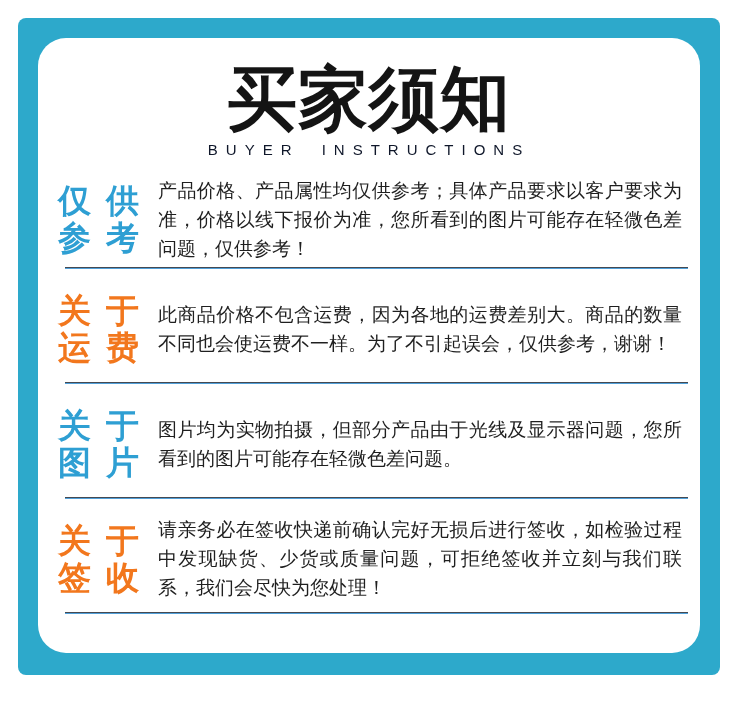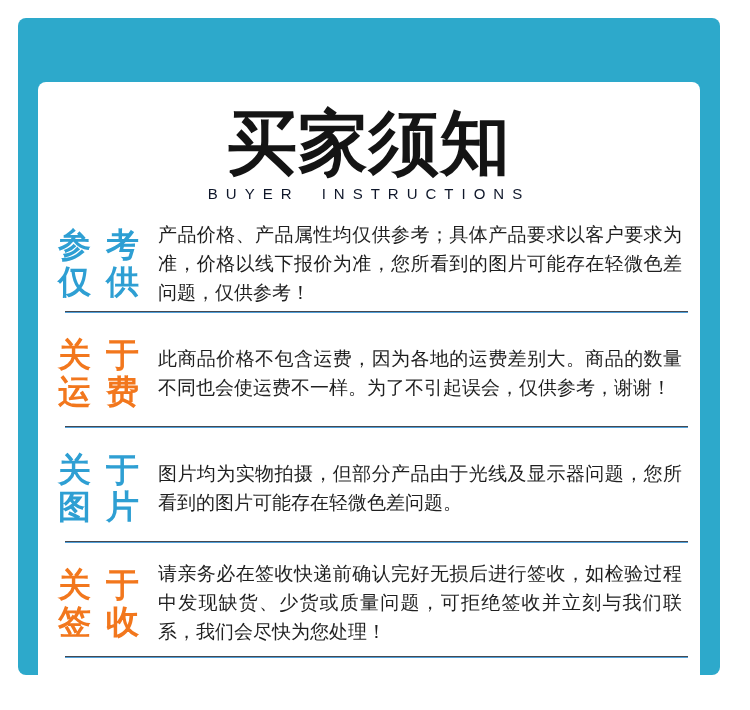--- a/index.html
+++ b/index.html
@@ -4,21 +4,21 @@
 <style>
   * { margin:0; padding:0; box-sizing:border-box; }
   html,body { width:750px; height:710px; background:#ffffff;
     font-family:"Liberation Sans","DejaVu Sans",sans-serif; }
   .stage { position:relative; width:750px; height:710px; background:#fff; overflow:hidden; }
 
   .frame { position:absolute; left:18px; top:18px; width:702px; height:657px;
     background:var(--teal,#2da9cb); border-radius:8px; }
 
   .card { position:absolute; left:20px; top:20px; width:662px; height:615px;
-    background:#ffffff; border-radius:8px; padding-top:26px;margin-top:44px; }
+    background:#ffffff; border-radius:28px; padding-top:26px; }
 
   header { text-align:center; }
   .title { font-size:70px; line-height:70px; font-weight:900; color:#141414;
     letter-spacing:1px; }
   .subtitle { margin-top:7px; font-size:15px; line-height:18px; color:#0f172a;
     letter-spacing:8px; word-spacing:10px; }
 
   .sections { margin-top:10px; }
   .slot { position:relative; height:115px; display:flex; align-items:center;
     padding:4px 16px 0 20px; }
@@ -45,22 +45,22 @@
 
       <header>
         <h1 class="title">买家须知</h1>
         <div class="subtitle">BUYER INSTRUCTIONS</div>
       </header>
 
       <div class="sections">
 
         <section class="slot slot-first">
           <div class="label blue">
+            <div>仅供</div>
             <div>参考</div>
-            <div>仅供</div>
           </div>
           <p class="body-text">产品价格、产品属性均仅供参考；具体产品要求以客户要求为准，价格以线下报价为准，您所看到的图片可能存在轻微色差问题，仅供参考！</p>
           <div class="divider"></div>
         </section>
 
         <section class="slot">
           <div class="label orange">
             <div>关于</div>
             <div>运费</div>
           </div>

